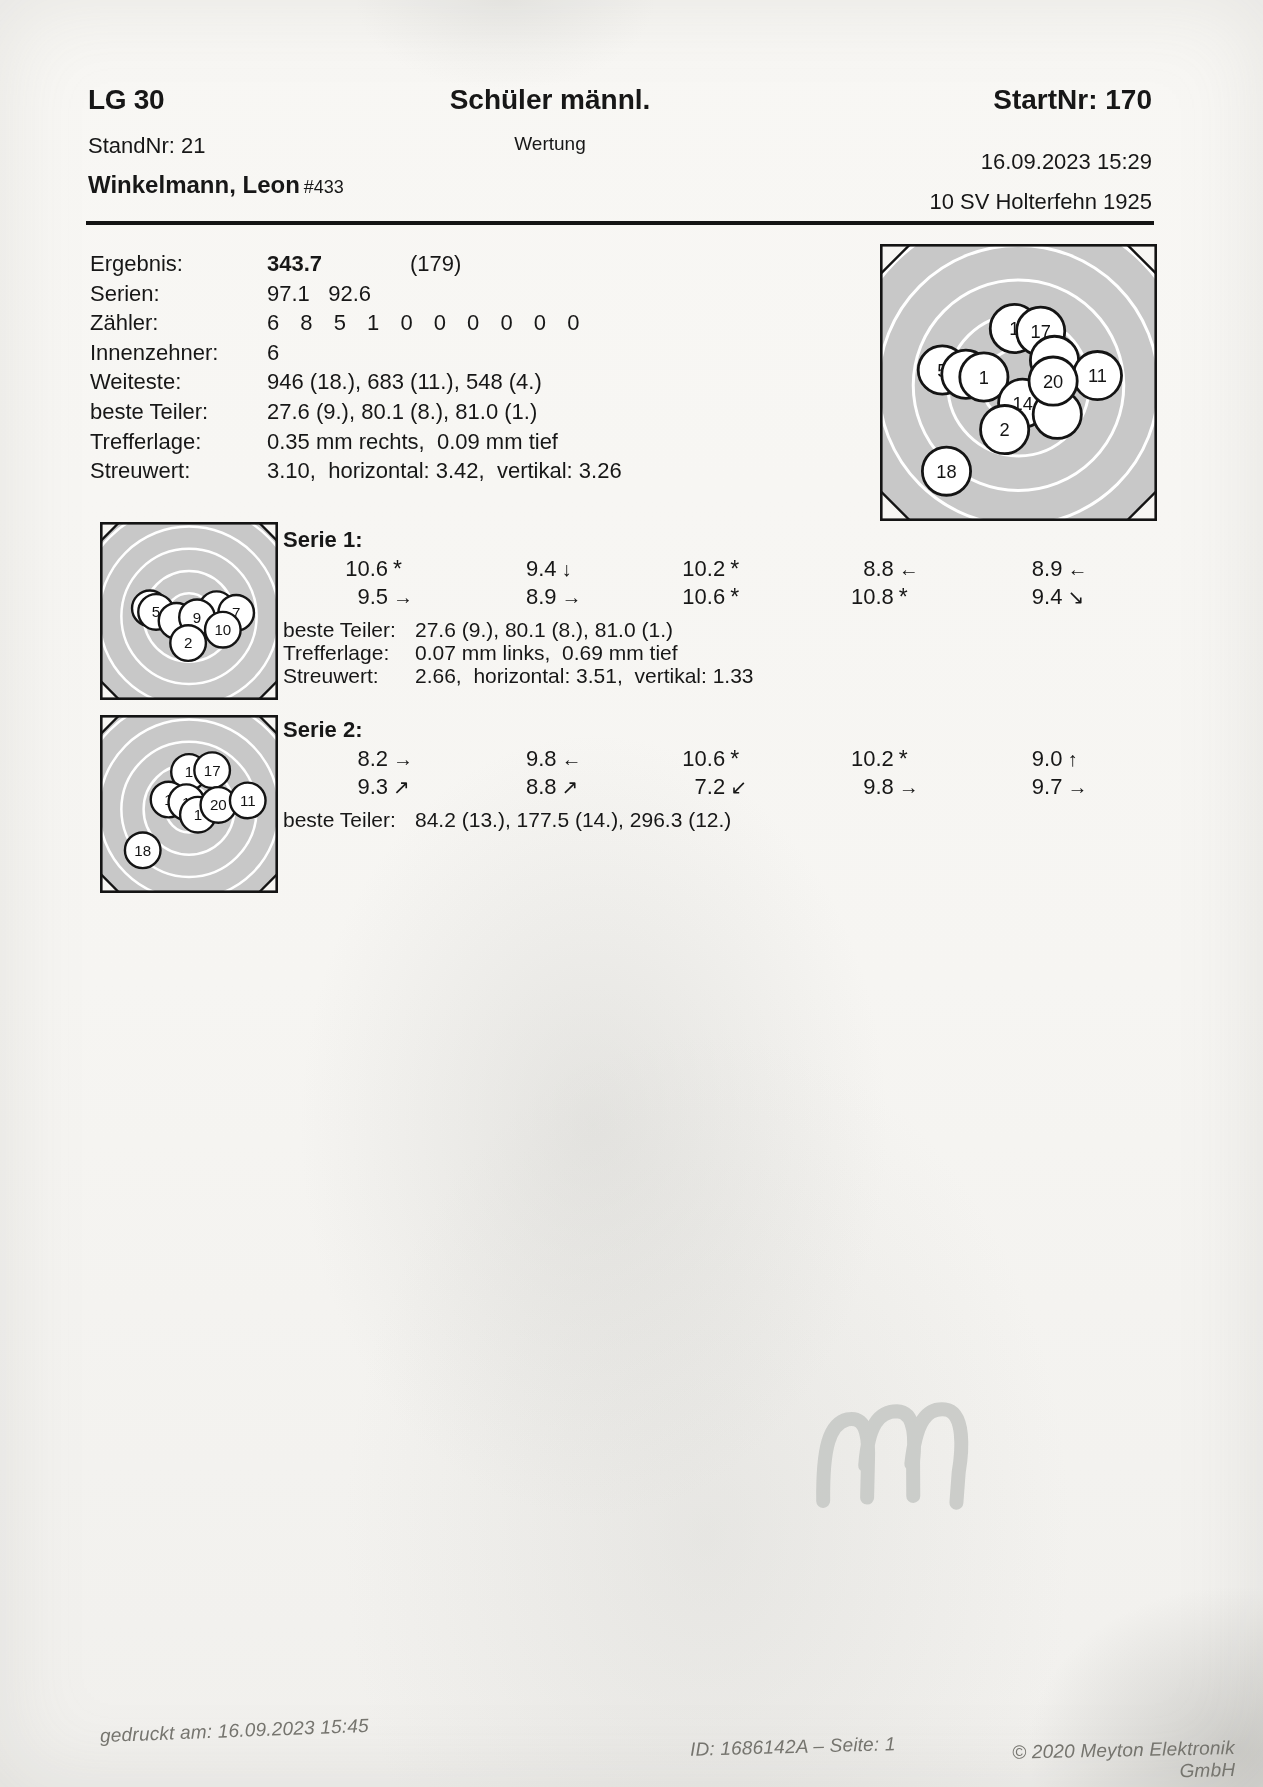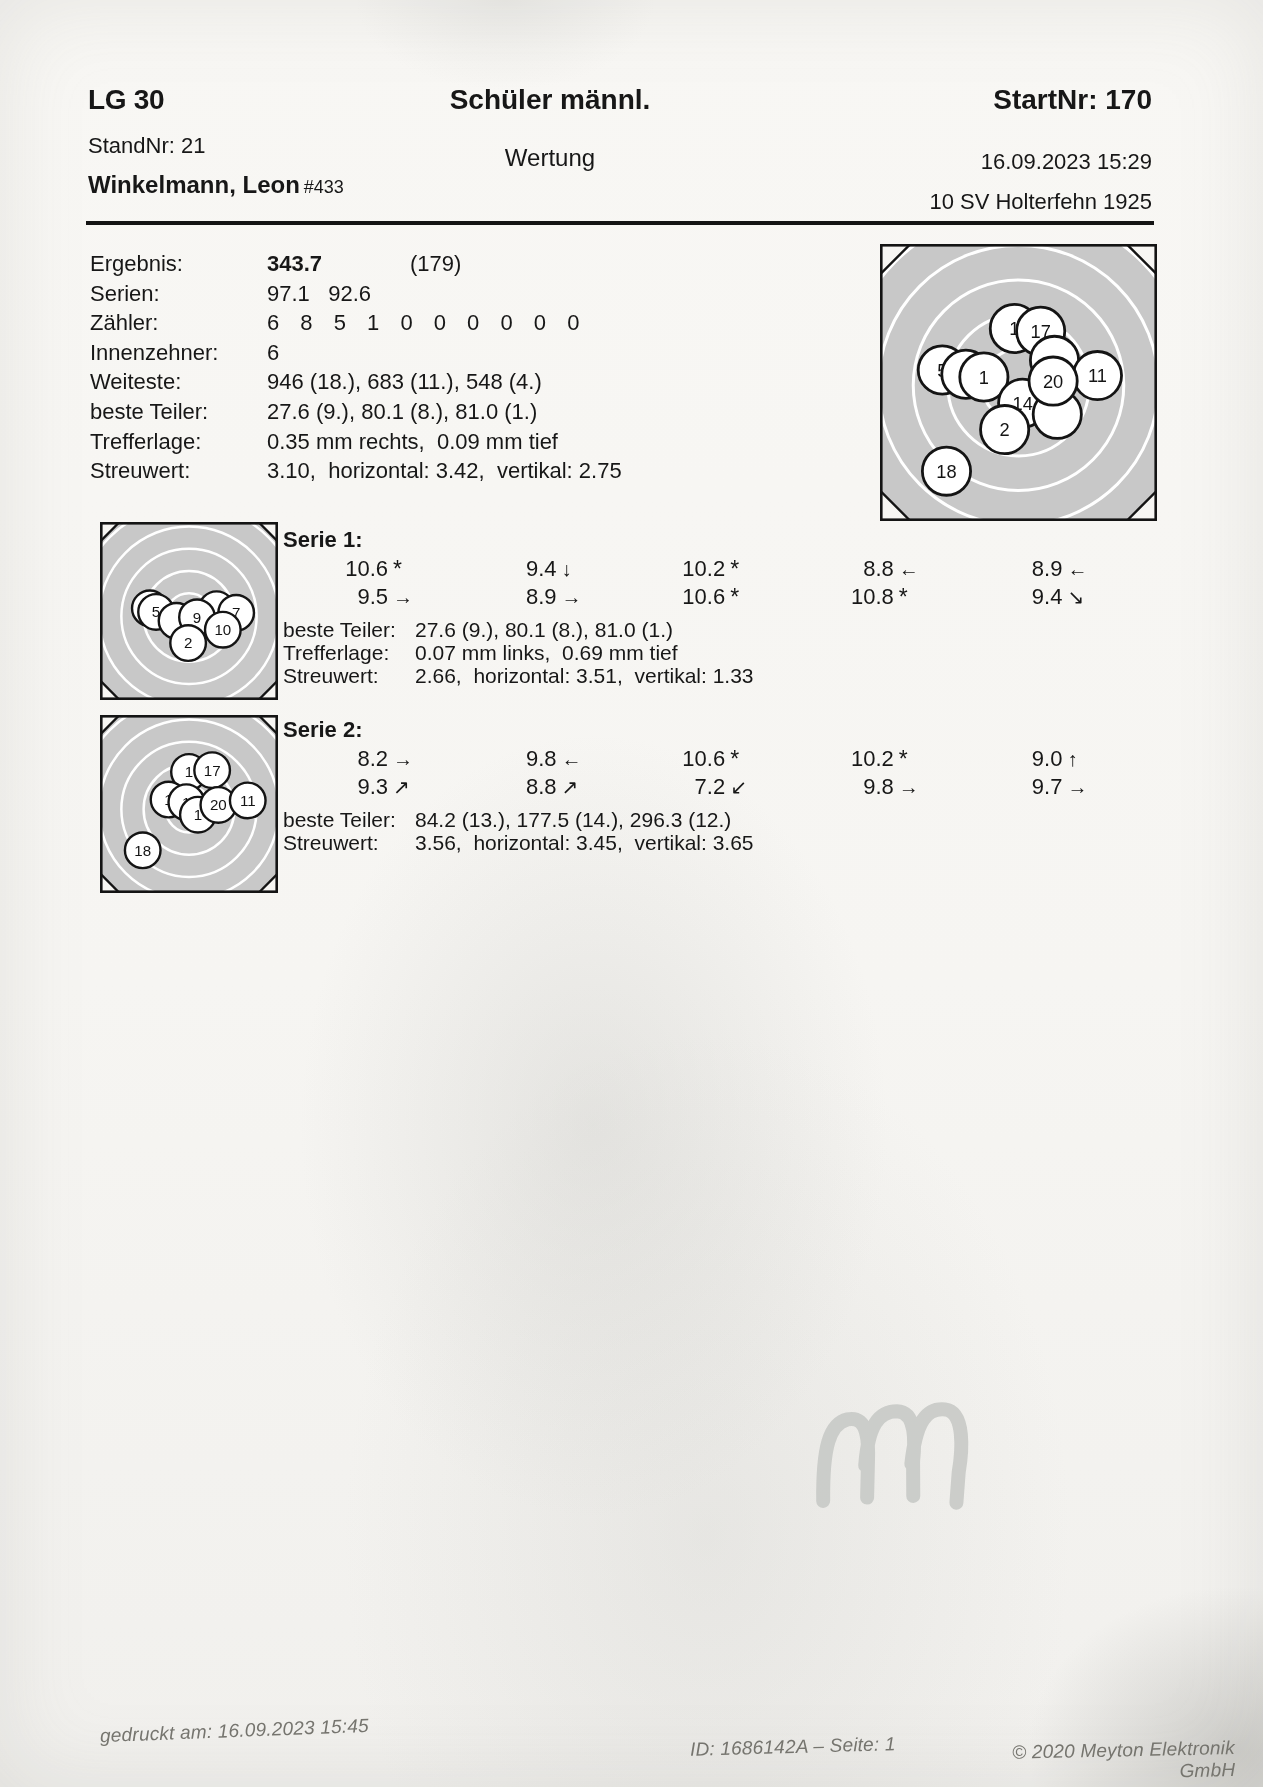--- a/index.html
+++ b/index.html
@@ -24,21 +24,21 @@
   }
 
   
   .hdr-left{position:absolute;left:88px;top:84px;}
   .h-disc{font-size:28px;font-weight:700;letter-spacing:-0.3px;}
   .h-stand{font-size:22px;margin-top:17px;}
   .h-shooter{font-size:24px;font-weight:700;margin-top:12px;}
   .h-id{font-size:18px;font-weight:400;margin-left:4px;}
   .hdr-center{position:absolute;left:380px;top:84px;width:340px;text-align:center;}
   .h-class{font-size:28px;font-weight:700;}
-  .h-mode{font-size:24px;margin-top:28px;}
+  .h-mode{font-size:19px;margin-top:17px;}
   .hdr-right{position:absolute;left:820px;top:84px;width:332px;text-align:right;}
   .h-start{font-size:28px;font-weight:700;}
   .h-date{font-size:22px;margin-top:33px;}
   .h-club{font-size:22px;margin-top:14px;}
 
   .rule{position:absolute;left:86px;top:221px;width:1068px;height:3.5px;background:#141414;}
 
   
   .summary{position:absolute;left:90px;top:249px;font-size:22px;}
   .sum-row{position:relative;height:29.6px;line-height:29.6px;white-space:nowrap;}
@@ -104,21 +104,21 @@
   <div class="rule"></div>
 
   <div class="summary">
       <div class="sum-row"><span class="sum-label">Ergebnis:</span><span class="sum-value bold">343.7</span><span class="sum-extra">(179)</span></div>
       <div class="sum-row"><span class="sum-label">Serien:</span><span class="sum-value">97.1   92.6</span></div>
       <div class="sum-row"><span class="sum-label">Zähler:</span><span class="sum-value wide">6 8 5 1 0 0 0 0 0 0</span></div>
       <div class="sum-row"><span class="sum-label">Innenzehner:</span><span class="sum-value">6</span></div>
       <div class="sum-row"><span class="sum-label">Weiteste:</span><span class="sum-value">946 (18.), 683 (11.), 548 (4.)</span></div>
       <div class="sum-row"><span class="sum-label">beste Teiler:</span><span class="sum-value">27.6 (9.), 80.1 (8.), 81.0 (1.)</span></div>
       <div class="sum-row"><span class="sum-label">Trefferlage:</span><span class="sum-value">0.35 mm rechts,  0.09 mm tief</span></div>
-      <div class="sum-row"><span class="sum-label">Streuwert:</span><span class="sum-value">3.10,  horizontal: 3.42,  vertikal: 2.75</span></div>
+      <div class="sum-row"><span class="sum-label">Streuwert:</span><span class="sum-value">3.10,  horizontal: 3.42,  vertikal: 3.26</span></div>
     </div>
 
   <div class="target target-total">
       <svg width="277" height="277">
         <rect x="0" y="0" width="277" height="277" fill="#c8c8c8"></rect>
         <circle cx="138.5" cy="141.27" r="36.01" fill="none" stroke="#ffffff" stroke-width="3"></circle>
         <circle cx="138.5" cy="141.27" r="70.635" fill="none" stroke="#ffffff" stroke-width="3"></circle>
         <circle cx="138.5" cy="141.27" r="105.26" fill="none" stroke="#ffffff" stroke-width="3"></circle>
         <circle cx="138.5" cy="141.27" r="139.885" fill="none" stroke="#ffffff" stroke-width="3"></circle>
         <circle cx="138.5" cy="141.27" r="174.51" fill="none" stroke="#ffffff" stroke-width="3"></circle>
@@ -320,21 +320,20 @@
             <span class="arr">→</span>
           </span>
           <span class="cell">
             <span class="num">9.7</span>
             <span class="arr">→</span>
           </span>
         </div>
       </div>
     <div class="serie-stats">
         <div class="stat-row"><span class="stat-label">beste Teiler:</span><span class="stat-value">84.2 (13.), 177.5 (14.), 296.3 (12.)</span></div>
-        <div class="stat-row"><span class="stat-label">Streuwert:</span><span class="stat-value">3.56,  horizontal: 3.45,  vertikal: 3.65</span></div>
       </div>
   </div>
 
   <svg class="watermark" width="220" height="150" viewBox="0 0 220 150">
     <path d="M 18,112 C 24,58 34,36 52,34 C 74,32 70,62 67,80 L 62,114
              M 64,82 C 72,42 84,30 102,32 C 122,35 116,66 112,84 L 108,118
              M 110,86 C 120,44 132,32 150,36 C 170,41 162,80 156,100 L 150,130" fill="none" stroke="#c6c8c5" stroke-width="14" stroke-linecap="round"></path>
   </svg>
 
   <div class="footer-item f-left">gedruckt am: 16.09.2023 15:45</div>

